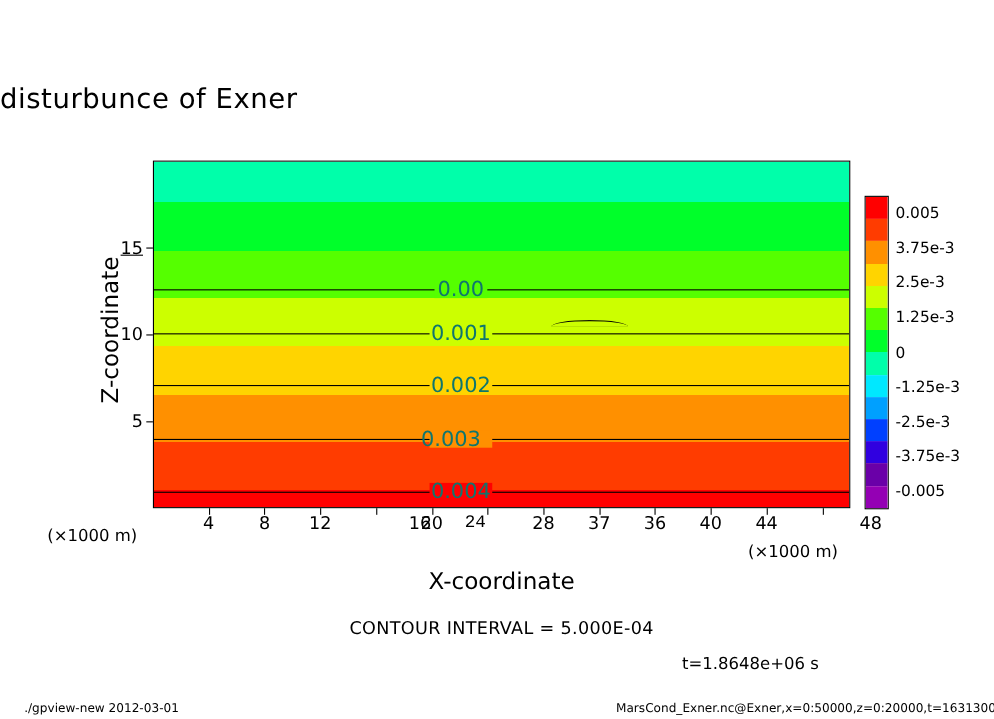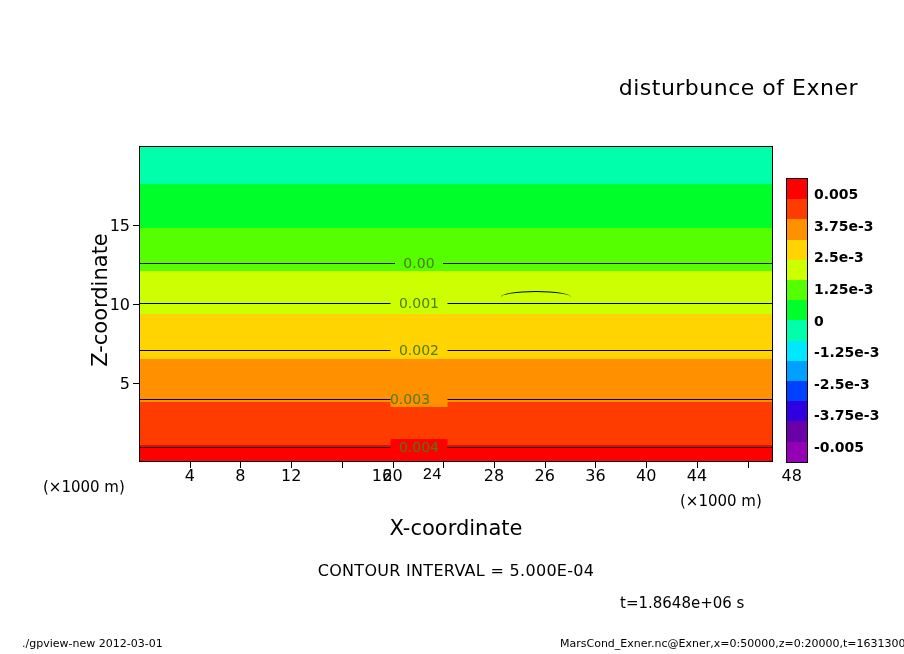--- a/index.html
+++ b/index.html
@@ -12,22 +12,22 @@
     height: 654px;
     position: relative;
     font-family: "DejaVu Sans", sans-serif;
     color: #000000;
     overflow: hidden;
   }
   .abs { position: absolute; }
 
   #chart-title {
     left: 0; top: 75px; width: 858px;
-    text-align: right;
-    font-size: 22px;
+    text-align: left;
+    font-size: 25px;
     letter-spacing: 0.5px;
   }
 
   
   #plot-frame {
     left: 139px; top: 146px;
     width: 634px; height: 316px;
     border: 1.5px solid #000;
     box-sizing: border-box;
     overflow: hidden;
@@ -37,23 +37,23 @@
     left: 0; top: 0; right: 0; bottom: 0;
   }
   .contour-line {
     position: absolute;
     left: 0; width: 100%;
     height: 0;
     border-top: 1.3px solid #000;
   }
   .contour-label {
     position: absolute;
-    font-size: 14px;
+    font-size: 19px;
     background: transparent;
-    color: #4d7c0f;
+    color: #0f766e;
     padding: 0 3px;
     transform: translate(-50%, -50%);
     white-space: nowrap;
   }
 
   
   .tick-x {
     position: absolute;
     font-size: 16px;
     transform: translateX(-50%);
@@ -123,21 +123,20 @@
     box-sizing: border-box;
     overflow: hidden;
   }
   .cb-seg { width: 100%; }
   .cb-tick-label {
     position: absolute;
     left: 814px;
     font-size: 14px;
     transform: translateY(-50%);
     white-space: nowrap;
-    font-weight: bold;
   }
 
   
   #footer-left {
     left: 22px; top: 637px;
     font-size: 11px;
   }
   #footer-right {
     left: 560px; top: 637px;
     font-size: 11px;
@@ -179,37 +178,37 @@
     <div class="tick-x abs" style="left: 291.16px;">12</div>
     <div class="tickmark-x abs" style="left: 341.88px;"></div>
     <div class="tick-x abs" style="left: 341.88px; margin-left: 40px;">16</div>
     <div class="tickmark-x abs" style="left: 392.6px;"></div>
     <div class="tick-x abs" style="left: 392.6px;">20</div>
     <div class="tickmark-x abs" style="left: 443.32px;"></div>
     <div class="tick-x abs" style="left: 432px; font-family: Liberation Mono, monospace;">24</div>
     <div class="tickmark-x abs" style="left: 494.04px;"></div>
     <div class="tick-x abs" style="left: 494.04px;">28</div>
     <div class="tickmark-x abs" style="left: 544.76px;"></div>
-    <div class="tick-x abs" style="left: 544.76px;">26</div>
+    <div class="tick-x abs" style="left: 544.76px;">37</div>
     <div class="tickmark-x abs" style="left: 595.48px;"></div>
     <div class="tick-x abs" style="left: 595.48px;">36</div>
     <div class="tickmark-x abs" style="left: 646.2px;"></div>
     <div class="tick-x abs" style="left: 646.2px;">40</div>
     <div class="tickmark-x abs" style="left: 696.92px;"></div>
     <div class="tick-x abs" style="left: 696.92px;">44</div>
     <div class="tickmark-x abs" style="left: 747.64px;"></div>
     <div class="tick-x abs" style="left: 747.64px; margin-left: 44px;">48</div>
   </div>
 <div id="yticks-layer">
     <div class="tickmark-y abs" style="top: 383px;"></div>
     <div class="tick-y abs" style="top: 383px;">5</div>
     <div class="tickmark-y abs" style="top: 304px;"></div>
     <div class="tick-y abs" style="top: 304px;">10</div>
     <div class="tickmark-y abs" style="top: 225px;"></div>
-    <div class="tick-y abs" style="top: 225px;">15</div>
+    <div class="tick-y abs" style="top: 225px; text-decoration: underline;">15</div>
   </div>
 
 <div class="abs" id="ylabel">Z-coordinate</div>
 <div class="abs" id="xlabel">X-coordinate</div>
 <div class="abs" id="x-unit-left">(×1000 m)</div>
 <div class="abs" id="x-unit-right">(×1000 m)</div>
 
 <div class="abs" id="contour-interval">CONTOUR INTERVAL = 5.000E-04</div>
 <div class="abs" id="time-label">t=1.8648e+06 s</div>
 

